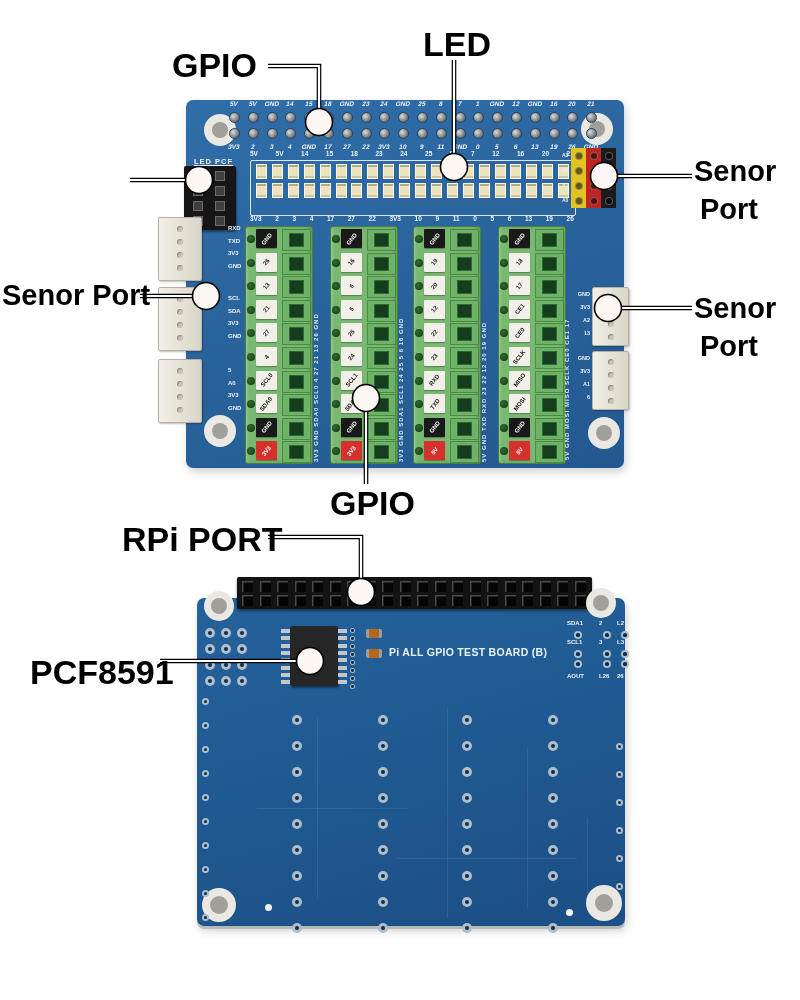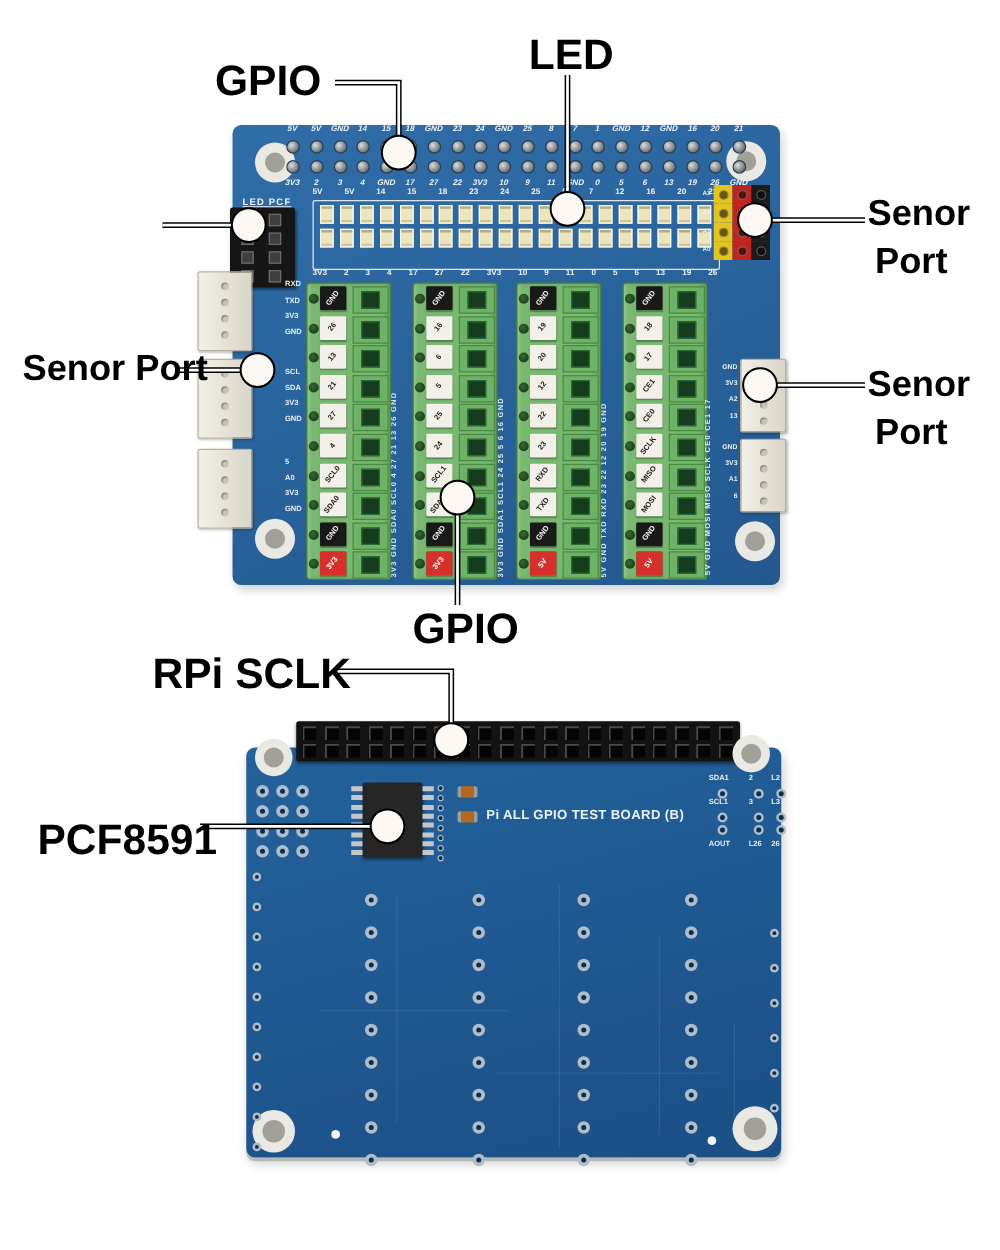--- a/index.html
+++ b/index.html
@@ -766,21 +766,21 @@
     <circle class="dot" cx="361" cy="592" r="13.5"></circle>
     <circle class="dot" cx="310" cy="661" r="13.5"></circle>
   </svg>
 
   <div class="ann big" style="left:172px;top:48px;">GPIO</div>
   <div class="ann big" style="left:423px;top:27px;">LED</div>
   <div class="ann mid" style="left:694px;top:157px;">
     <div>Senor</div>
     <div style="margin-left:6px;margin-top:9px;">Port</div>
   </div>
-  <div class="ann mid" style="left:18px;top:281px;">Senor Port</div>
+  <div class="ann mid" style="left:2px;top:281px;">Senor Port</div>
   <div class="ann mid" style="left:694px;top:294px;">
     <div>Senor</div>
     <div style="margin-left:6px;margin-top:9px;">Port</div>
   </div>
   <div class="ann big" style="left:330px;top:486px;">GPIO</div>
-  <div class="ann big" style="left:122px;top:522px;">RPi SCLK</div>
+  <div class="ann big" style="left:122px;top:522px;">RPi PORT</div>
   <div class="ann big" style="left:30px;top:655px;">PCF8591</div>
 </div>
 
 </body></html>

